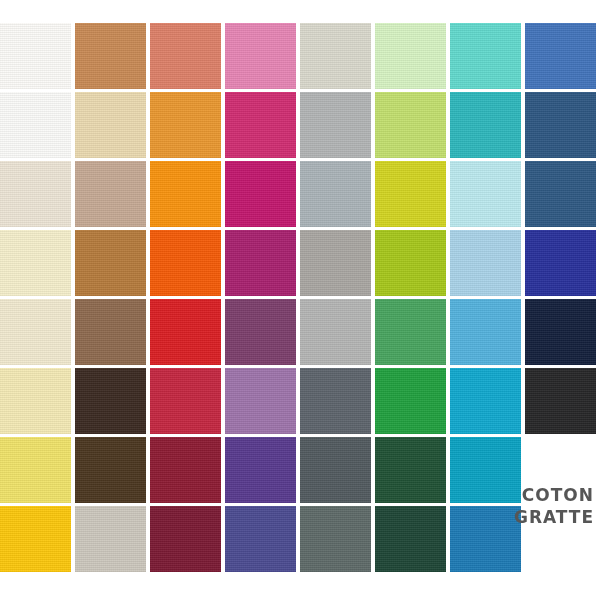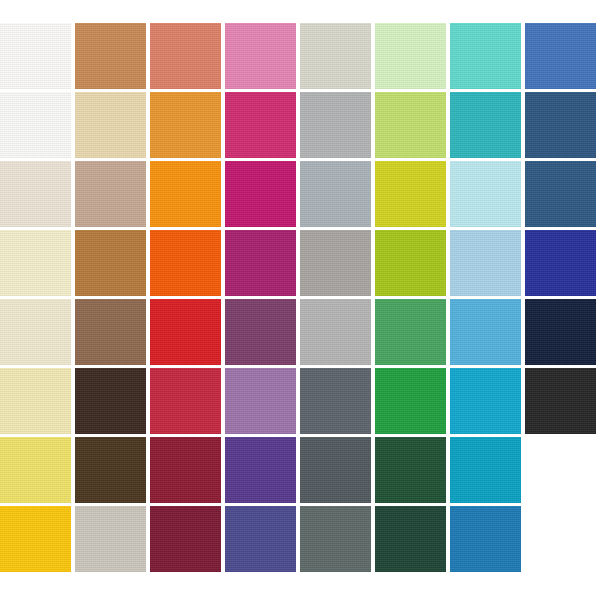--- a/index.html
+++ b/index.html
@@ -137,15 +137,17 @@
       <div class="swatch" title="stone-grey #ccc7bd" style="background-color: rgb(204, 199, 189);"></div>
       <div class="swatch" title="bordeaux #7b1a34" style="background-color: rgb(123, 26, 52);"></div>
       <div class="swatch" title="indigo-violet #4b4b91" style="background-color: rgb(75, 75, 145);"></div>
       <div class="swatch" title="gunmetal-grey #5e6a68" style="background-color: rgb(94, 106, 104);"></div>
       <div class="swatch" title="pine-green #1e4636" style="background-color: rgb(30, 70, 54);"></div>
       <div class="swatch" title="ocean-blue #1d7ab4" style="background-color: rgb(29, 122, 180);"></div>
       <div class="swatch empty"></div>
     </div>
 
   <div class="brand-label" style="color: rgb(86, 86, 86);">
+    <span class="line">COTON</span>
+    <span class="line">GRATTE</span>
   </div>
 
 </div>
 
 </body></html>

